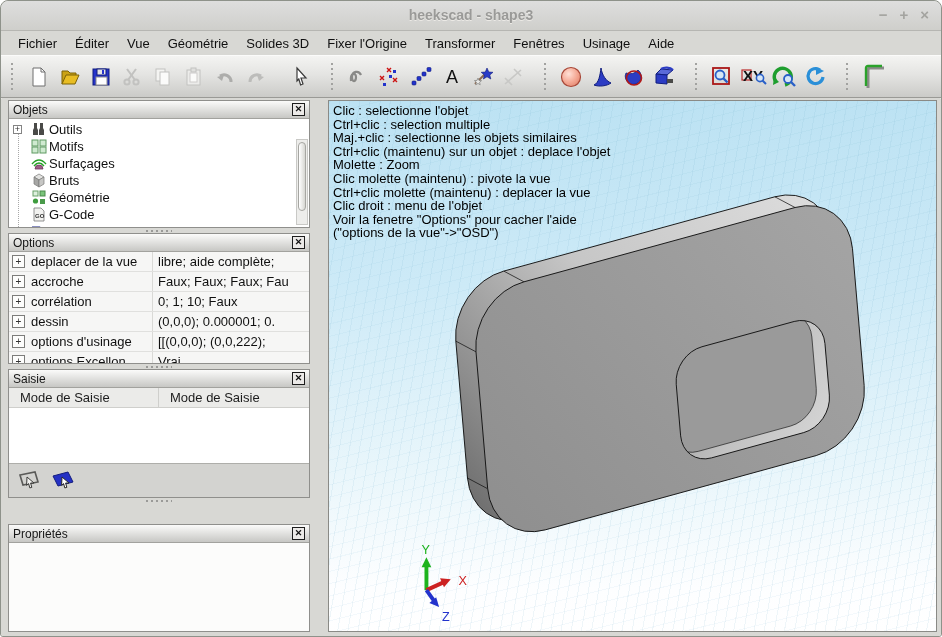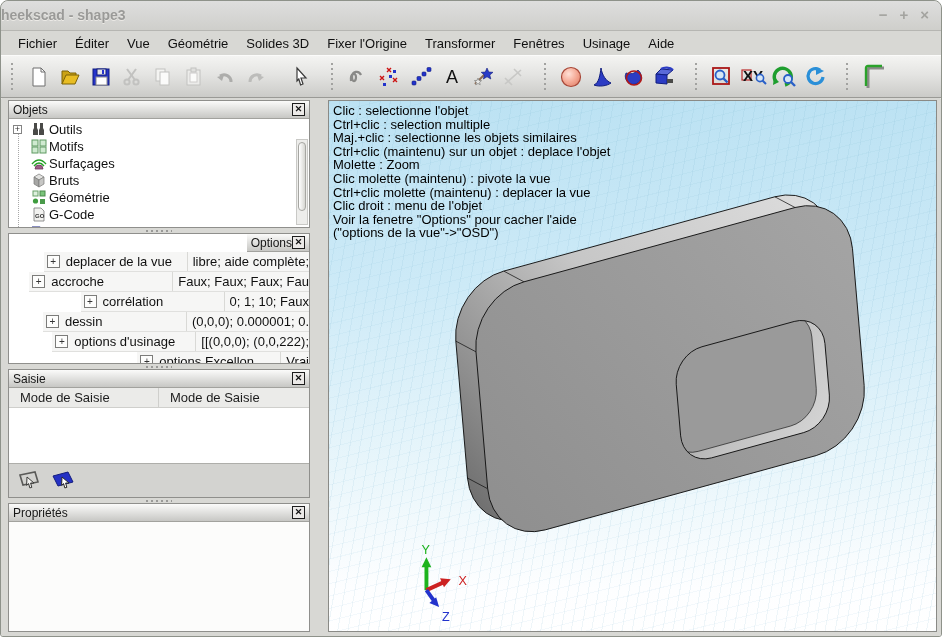--- a/index.html
+++ b/index.html
@@ -7,21 +7,21 @@
   .window{
     width:942px;height:637px;position:relative;overflow:hidden;
     font-family:"Liberation Sans",sans-serif;
     background:#d8d8d4;
     border:1px solid #8e928a;
     border-radius:8px 8px 3px 3px;
     box-shadow:inset 0 0 0 1px #e6e6e2;
   }
   
   .titlebar{height:30px;background:linear-gradient(#dedede,#cfcfcb);border-bottom:1px solid #b6b6b2;position:relative;border-radius:7px 7px 0 0;}
-  .title{position:absolute;left:0;right:0;top:6px;font-weight:bold;font-size:14px;color:#9a9a98;text-shadow:0 1px 0 #eceae6;}
+  .title{position:absolute;left:0;right:0;top:6px;text-align:center;font-weight:bold;font-size:14px;color:#9a9a98;text-shadow:0 1px 0 #eceae6;}
   .win-controls{position:absolute;right:12px;top:5px;display:flex;gap:12px;}
   .win-btn{color:#a4a4a0;font-size:15px;font-weight:bold;line-height:18px;cursor:default;}
   
   .menubar{height:24px;display:flex;align-items:center;padding-left:8px;background:#d8d8d4;font-size:13px;color:#101010;}
   .menu-item{padding:3px 9px;white-space:nowrap;}
   
   .toolbar{height:43px;background:linear-gradient(#f4f4f2 0%,#e4e4e2 45%,#cbcbc8 100%);
     border-top:1px solid #fbfbfa;border-bottom:1px solid #9a9a96;
     display:flex;align-items:center;padding:0 0 0 4px;overflow:hidden;white-space:nowrap;}
   .tb-handle{width:4px;height:28px;margin:0 9px 0 5px;flex:0 0 auto;
@@ -44,35 +44,35 @@
   .tree{position:relative;flex:1;padding-top:2px;overflow:hidden;}
   .tree-vline{position:absolute;left:9px;top:8px;height:100px;border-left:1px dotted #a8a8a8;}
   .tree-row{height:17px;display:flex;align-items:center;padding-left:22px;font-size:13px;color:#101010;position:relative;}
   .tree-row .ticon{width:16px;height:15px;margin-right:2px;flex:0 0 16px;}
   .expander{position:absolute;left:4px;top:4px;width:9px;height:9px;border:1px solid #848484;background:#fff;
     font-size:9px;line-height:7px;text-align:center;color:#333;}
   .objscroll{position:absolute;right:1px;top:20px;bottom:2px;width:12px;background:#ededeb;border:1px solid #c9c9c6;}
   .objscroll .thumb{position:absolute;left:1px;right:1px;top:2px;height:82%;border:1px solid #a6a6a2;border-radius:5px;
     background:linear-gradient(to right,#ffffff,#d6d6d2);}
   
-  #panel-options{height:131px;flex:0 0 131px;align-items:flex-end;}
+  #panel-options{height:131px;flex:0 0 131px;}
   .opt-row{height:20px;flex:0 0 20px;display:flex;align-items:center;background:#f6f6f5;border-bottom:1px solid #e0e0de;font-size:13px;}
   .opt-plus{width:13px;height:13px;flex:0 0 13px;margin:0 6px 0 3px;border:1px solid #7c7c7a;background:#fdfdfc;
     font-size:10px;line-height:11px;text-align:center;color:#333;}
   .opt-name{width:122px;flex:0 0 122px;color:#101010;overflow:hidden;white-space:nowrap;border-right:1px solid #d9d9d6;height:100%;display:flex;align-items:center;}
   .opt-value{flex:1;padding-left:5px;overflow:hidden;white-space:nowrap;color:#101010;}
   
   #panel-input{height:129px;flex:0 0 129px;}
   .input-header{display:flex;height:20px;flex:0 0 20px;background:#ebebe9;border-bottom:1px solid #cfcfcc;font-size:13px;color:#1d1d1d;}
   .input-header .cell{width:50%;display:flex;align-items:center;padding-left:11px;}
   .input-header .cell:first-child{border-right:1px solid #cfcfcc;}
   .input-body{flex:1;background:#fff;}
   .input-footer{height:34px;flex:0 0 34px;background:#d3d3d0;border-top:1px solid #aeaeaa;display:flex;align-items:center;gap:8px;padding-left:8px;}
   
-  #panel-props{flex:1;}
+  #panel-props{flex:1;margin-top:21px;}
   .props-body{flex:1;background:#fcfcfb;}
   
   .viewport{flex:1;position:relative;border:1px solid #8a8a86;overflow:hidden;
     background:linear-gradient(to bottom,#bce2f3 0%,#cdeaf7 35%,#e9f6fb 70%,#fdfeff 92%,#ffffff 100%);}
   .gridlayer{position:absolute;inset:0;pointer-events:none;
     background-image:
       repeating-linear-gradient(100deg, rgba(110,175,205,0.20) 0 1px, transparent 1px 10px),
       repeating-linear-gradient(166deg, rgba(110,175,205,0.14) 0 1px, transparent 1px 12px);
     opacity:.55;}
   .helptext{position:absolute;top:3px;left:4px;font-size:13px;line-height:13.6px;color:#000;z-index:3;}

